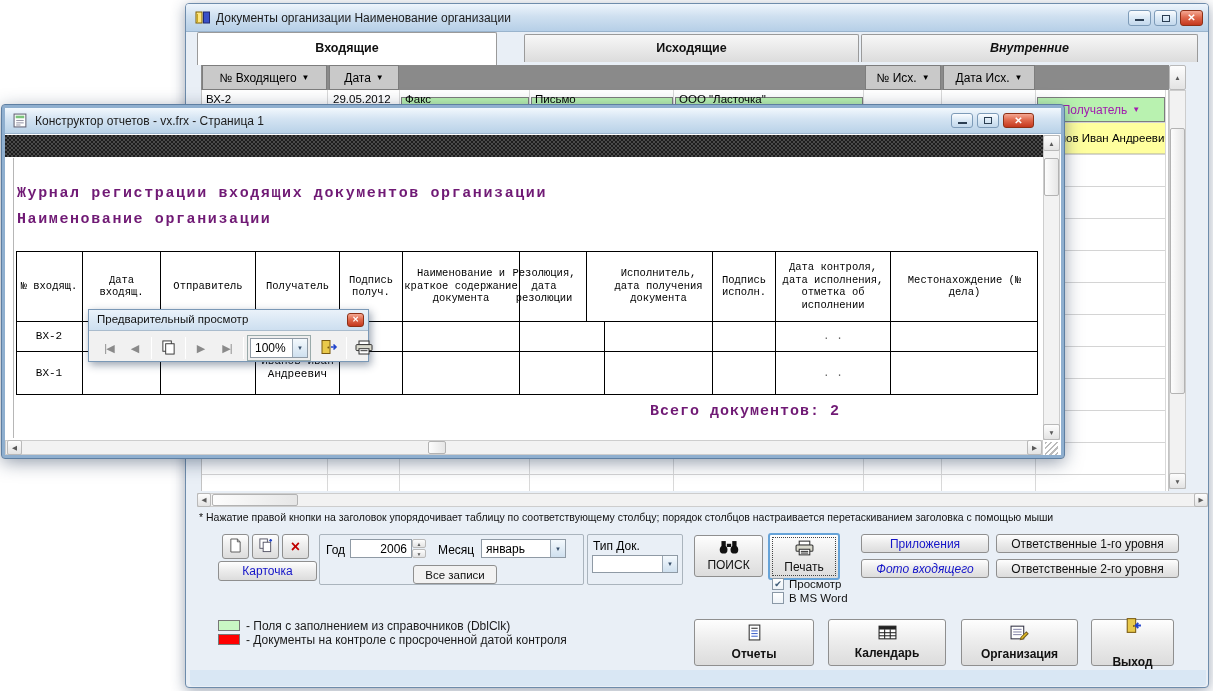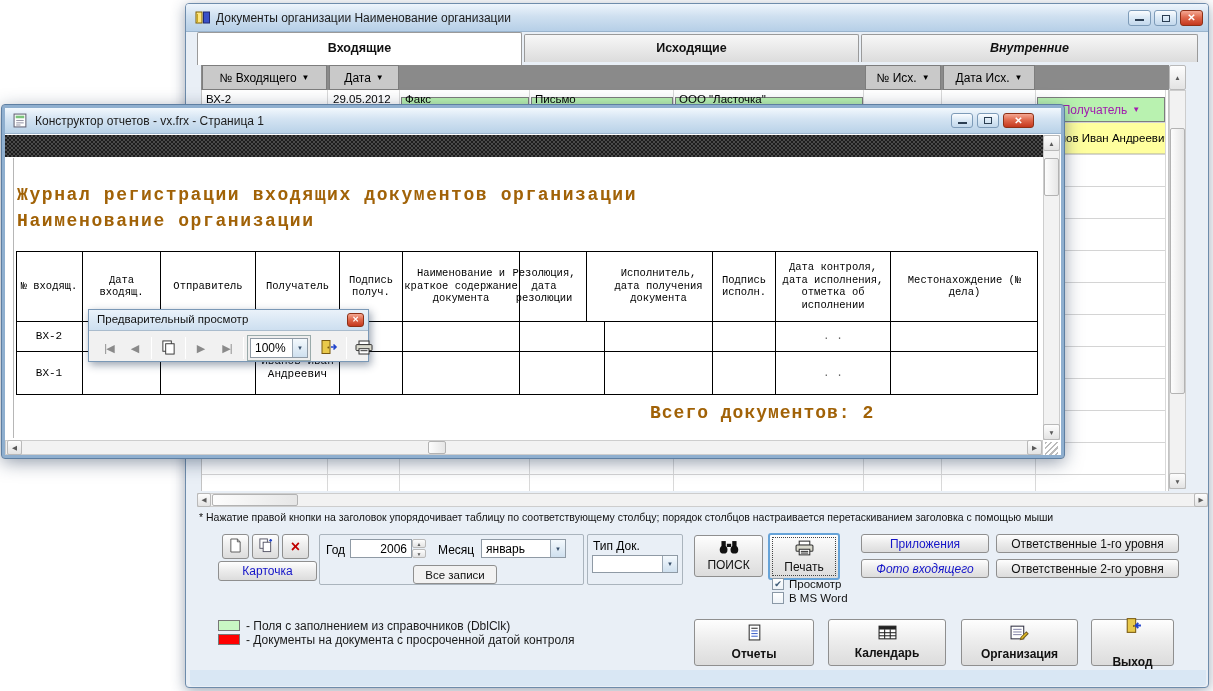--- a/index.html
+++ b/index.html
@@ -66,21 +66,21 @@
   
   #report-window{position:absolute;border:3px solid #8fafcf;outline:1px solid #5e7fa2;border-radius:3px;
                  background:#fff;box-shadow:0 4px 18px rgba(30,50,80,.5);}
   #report-titlebar{position:absolute;left:0;top:0;right:0;height:26px;
                    background:linear-gradient(#f2f8fd,#d3e3f2 45%,#b9d2e8);border-bottom:1px solid #9ab4cd;}
   .hatch{position:absolute;
          background-image:linear-gradient(45deg,#4a4a4a 25%,transparent 25%,transparent 75%,#4a4a4a 75%),
                           linear-gradient(45deg,#4a4a4a 25%,#1d1d1d 25%,#1d1d1d 75%,#4a4a4a 75%);
          background-position:0 0,2px 2px;background-size:4px 4px;background-color:#1d1d1d;}
   .mono{font-family:"Liberation Mono","DejaVu Sans Mono",monospace;}
-  .doc-title{position:absolute;font-weight:bold;font-size:18px;letter-spacing:1.6px;color:#a16207;white-space:nowrap;}
+  .doc-title{position:absolute;font-weight:bold;font-size:15px;letter-spacing:1.6px;color:#701a75;white-space:nowrap;}
   .rcell{position:absolute;border-right:1px solid #000;display:flex;align-items:center;justify-content:center;
          text-align:center;font-size:10.5px;line-height:12.5px;color:#000;padding:1px 1px;}
   .rrow-border{position:absolute;border-top:1px solid #000;}
 
   
   #preview-toolbar{position:absolute;border:1px solid #7a98b6;background:#f1f1f1;
                    box-shadow:2px 3px 8px rgba(30,50,80,.45);}
   #preview-titlebar{position:absolute;left:0;top:0;right:0;height:21px;
                     background:linear-gradient(#eaf2fa,#cddff0);border-bottom:1px solid #aabccd;}
   .tb-btn{position:absolute;top:26px;height:24px;display:flex;align-items:center;justify-content:center;
@@ -107,21 +107,21 @@
           <i class="glyph-min"></i>
         </span>
       <span class="winbtn" style="right:31px;">
           <i class="glyph-max"></i>
         </span>
       <span class="winbtn close" style="right:5px;">
           <span class="glyph-x">✕</span>
         </span>
     </div>
 
-    <div class="tab active" style="left:11px;width:325px;">Входящие</div>
+    <div class="tab active" style="left:11px;width:300px;">Входящие</div>
     <div class="tab" style="left:338px;width:335px;">Исходящие</div>
     <div class="tab" style="left:675px;width:337px;font-style:italic;">Внутренние</div>
 
     <div class="abs" style="left:15px;top:61px;width:968px;height:25px;background:#8a8a8a;"></div>
     <div class="abs" style="left:15px;top:86px;width:968px;height:401px;background:#fff;border-left:1px solid #c3c3c3;border-right:1px solid #c3c3c3;"></div>
     <div id="main-grid" class="abs" style="left:0;top:0;">
         <div class="hcell gray" style="position: absolute; left: 16px; top: 61px; width: 125px; height: 25px;">
           <span>№ Входящего</span>
           <span class="sortarrow">▼</span>
         </div>
@@ -264,21 +264,21 @@
     </div>
 
     <div class="btn bluetext" style="left:675px;top:530px;width:128px;height:19px;">Приложения</div>
     <div class="btn bluetext" style="left:675px;top:555px;width:128px;height:19px;font-style:italic;">Фото входящего</div>
     <div class="btn" style="left:810px;top:530px;width:183px;height:19px;">Ответственные 1-го уровня</div>
     <div class="btn" style="left:810px;top:555px;width:183px;height:19px;">Ответственные 2-го уровня</div>
 
     <div class="legendswatch" style="left:32px;top:616px;background:#c9f7c4;"></div>
     <div class="legendtext" style="left:60px;top:615px;">- Поля с заполнением из справочников (DblClk)</div>
     <div class="legendswatch" style="left:32px;top:630px;background:#ff0000;"></div>
-    <div class="legendtext" style="left:60px;top:629px;">- Документы на документа с просроченной датой контроля</div>
+    <div class="legendtext" style="left:60px;top:629px;">- Документы на контроле с просроченной датой контроля</div>
 
     <div class="abs" style="left:4px;top:666px;width:1016px;height:16px;background:#d9e7f4;border-radius:0 0 3px 3px;"></div>
     <div class="btn iconbtn" style="left:508px;top:615px;width:120px;height:47px;font-weight:bold;gap:3px;">
       <span><svg width="17" height="17" viewBox="0 0 16 16">
             <rect x="3" y="1" width="10" height="14" fill="#fff" stroke="#333"></rect>
             <line x1="5" y1="4" x2="11" y2="4" stroke="#333"></line>
             <line x1="5" y1="6.5" x2="11" y2="6.5" stroke="#4466cc"></line>
             <line x1="5" y1="9" x2="11" y2="9" stroke="#4466cc"></line>
             <line x1="5" y1="11.5" x2="11" y2="11.5" stroke="#4466cc"></line>
           </svg></span>

